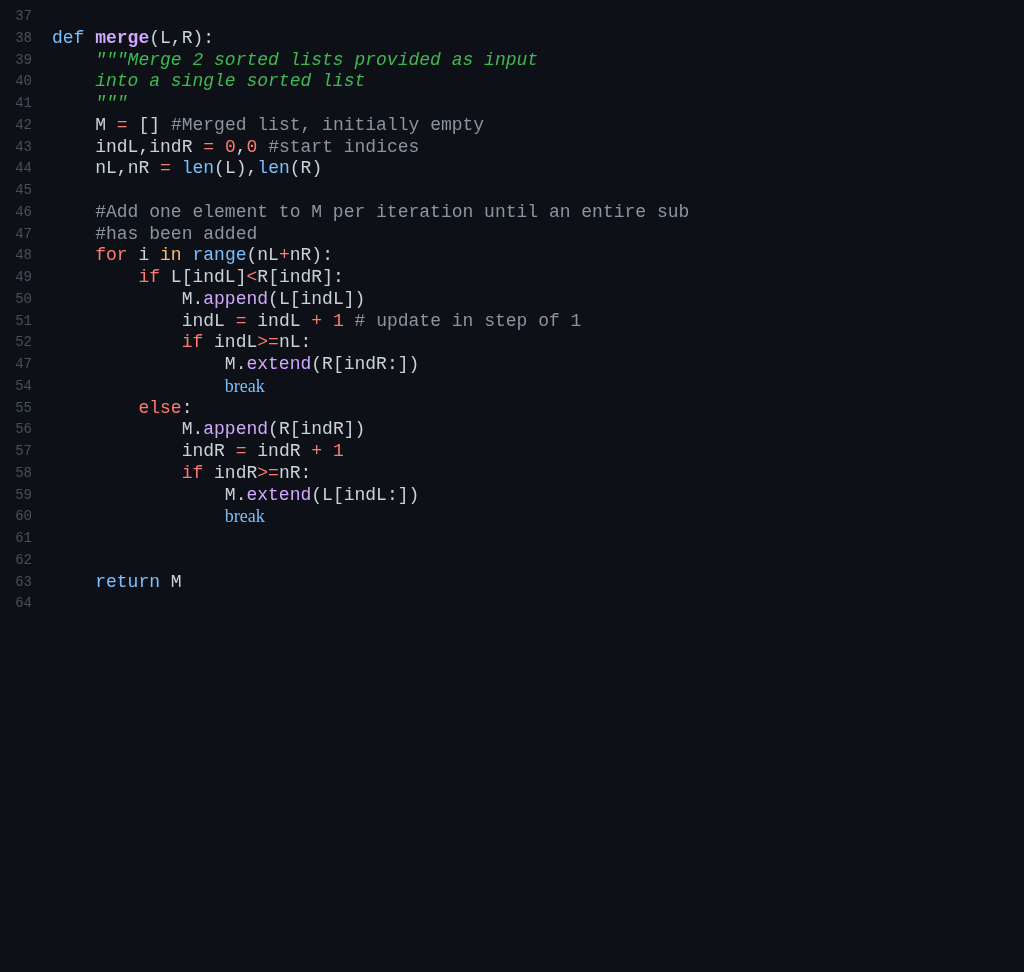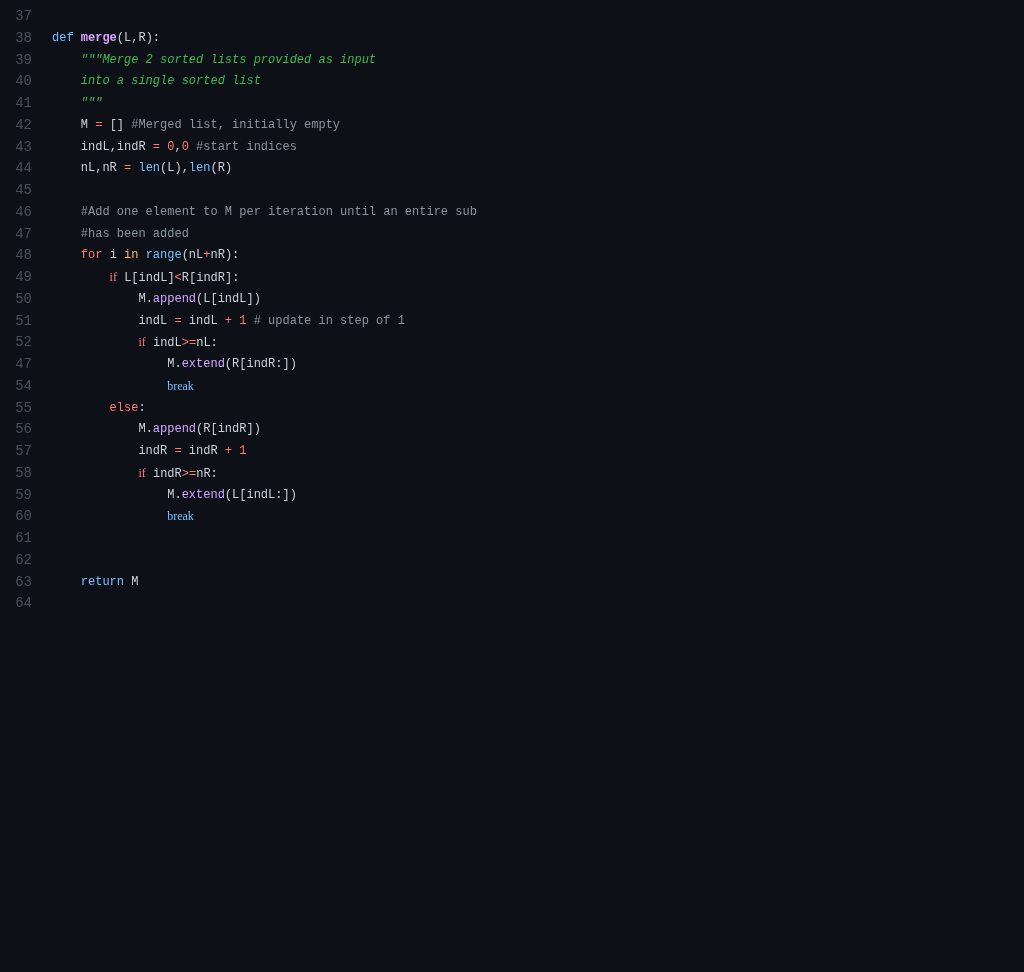--- a/index.html
+++ b/index.html
@@ -49,35 +49,35 @@
       flex: 1;
       overflow: hidden;
       padding-top: 2px;
     }
 
     .code-line {
       display: block;
       height: 21.75px;
       line-height: 21.75px;
       white-space: pre;
-      font-size: 12px;
+      font-size: 18px;
     }
 
     
     .kw-def    { color: #79c0ff; }   
     .fn-name   { color: #d2a8ff; font-weight: bold; } 
     .paren     { color: #c9d1d9; }
     .param     { color: #c9d1d9; }
     .colon     { color: #c9d1d9; }
     .docstring { color: #3fb950; font-style: italic; }
     .comment   { color: #8b949e; }
     .var       { color: #c9d1d9; }
     .kw-in     { color: #fdba74; }
     .kw-for    { color: #ff7b72; }
-    .kw-if     { color: #ff7b72; font-family: Liberation Serif, serif; }
+    .kw-if     { color: #ff7b72; }
     .kw-else   { color: #ff7b72; }
     .kw-return { color: #79c0ff; }
     .kw-break  { color: #79c0ff; font-family: Liberation Serif, serif; }
     .builtin   { color: #79c0ff; }
     .num       { color: #ff7b72; }
     .punct     { color: #c9d1d9; }
     .method    { color: #d2a8ff; }
     .op        { color: #ff7b72; }
   </style>
 </head>

